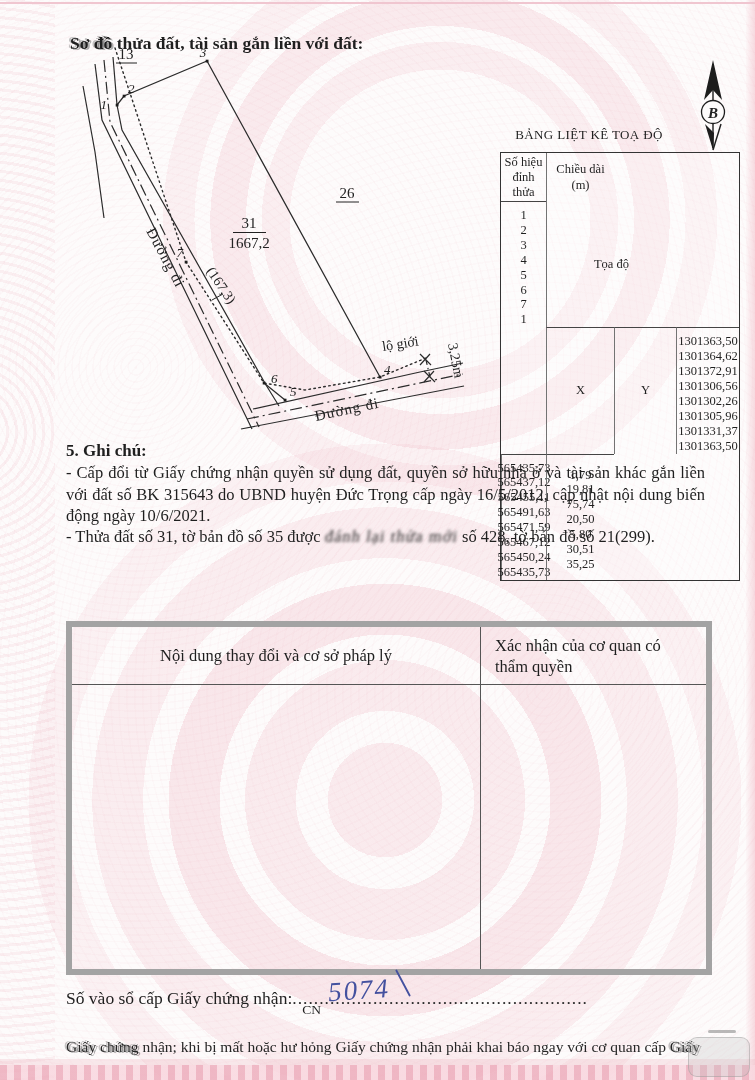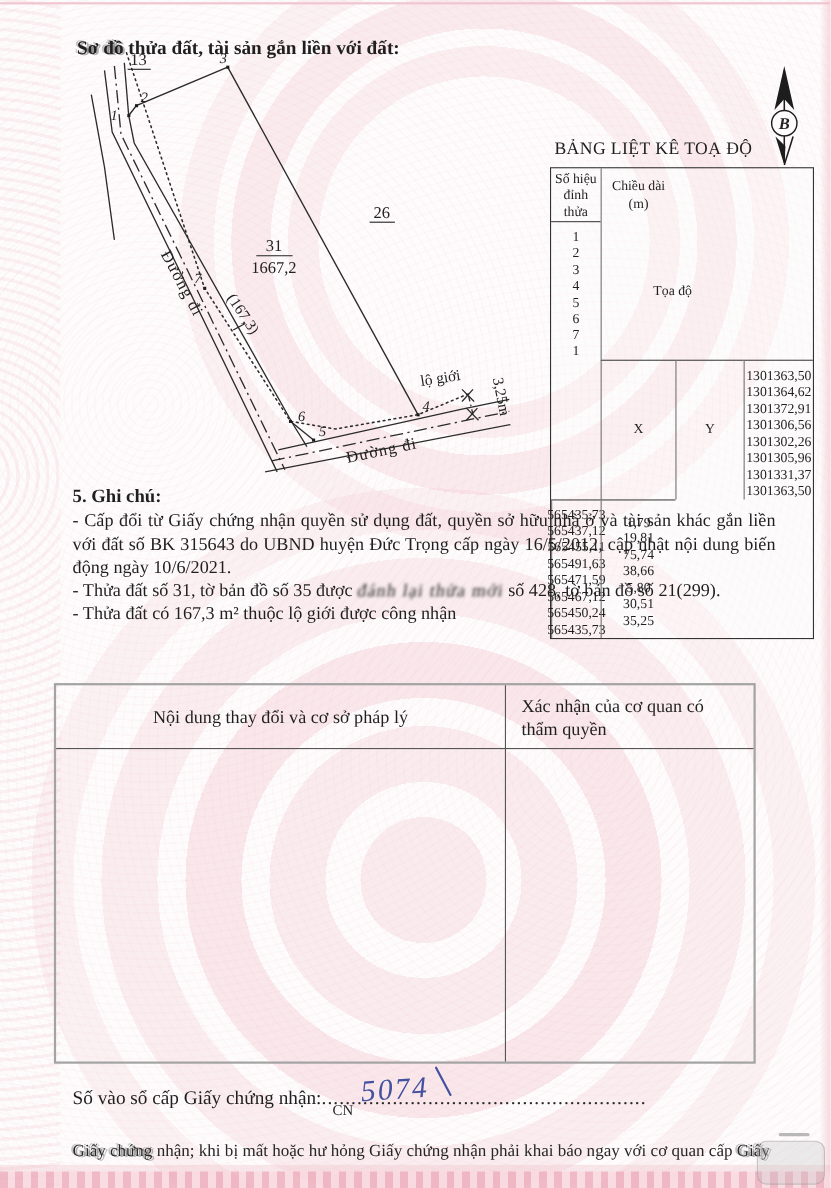--- a/index.html
+++ b/index.html
@@ -39,41 +39,41 @@
       rgba(246,205,214,0.6);}
   .band-bottom2{position:absolute;left:0;bottom:15px;width:100%;height:6px;background:rgba(238,178,191,0.28);}
 
   
   .abs{position:absolute;}
   .doc-title{left:70px;top:33px;font-size:17.5px;font-weight:bold;white-space:nowrap;}
   .smear{filter:blur(0.5px);text-shadow:2px 1px 0 rgba(80,80,80,0.45), -2px -1px 0 rgba(90,90,90,0.35);}
   .smudge{display:inline-block;filter:blur(1.4px);transform:skewX(-8deg);letter-spacing:1px;}
 
   
-  .coord-title{left:504px;top:127px;width:170px;text-align:center;font-size:16px;letter-spacing:0.4px;white-space:nowrap;}
+  .coord-title{left:504px;top:127px;width:170px;text-align:center;font-size:13px;letter-spacing:0.4px;white-space:nowrap;}
   .coord-table{left:500px;top:152px;width:238px;border:1.4px solid #333;background:rgba(255,255,255,0.25);
     display:grid;grid-template-columns:45px 68px 62px 1fr;grid-template-rows:26px 22px 1fr;
     font-size:12.5px;}
   .ct{border-left:1px solid #737373;border-top:1px solid #444;display:flex;align-items:center;justify-content:center;text-align:center;}
   .ct.first-col{border-left:none;}
   .ct.first-row{border-top:none;}
   .ct-vertexhead{grid-row:1/3;flex-direction:column;line-height:15px;}
   .ct-lengthhead{grid-row:1/3;flex-direction:column;line-height:16px;}
   .ct-body{align-items:flex-start;justify-content:center;padding-top:6px;}
   .stack{display:flex;flex-direction:column;align-items:center;line-height:14.9px;}
   .stack-offset{padding-top:7px;}
 
   
   .notes{left:66px;top:440px;width:639px;font-size:16.5px;line-height:21.3px;text-align:justify;}
   .notes h5{margin:0 0 1px 0;font-size:17px;font-family:Liberation Serif, serif;}
   .notes p{margin:0;}
 
   
   .changes-head{left:66px;top:596px;font-size:17px;font-weight:bold;white-space:nowrap;}
-  .changes-table{left:49px;top:621px;width:634px;height:342px;border:2px solid #a3a3a3;}
+  .changes-table{left:66px;top:621px;width:634px;height:342px;border:6px solid #a3a3a3;}
   .changes-col-divider{position:absolute;left:408px;top:0;bottom:0;width:1px;background:#555;}
   .changes-header-divider{position:absolute;left:0;right:0;top:57px;height:1px;background:#555;}
   .changes-h1{position:absolute;left:0;top:0;width:408px;height:57px;display:flex;align-items:center;justify-content:center;font-size:16.5px;}
   .changes-h2{position:absolute;left:409px;top:0;right:0;height:57px;display:flex;align-items:center;justify-content:center;text-align:left;font-size:16.5px;line-height:21px;padding:0 14px;}
 
   
   .registry{left:66px;top:988px;font-size:17.5px;white-space:nowrap;}
   .dotline{position:relative;display:inline-block;}
   .dots{letter-spacing:1px;color:#2a2a2a;}
   .cn{position:absolute;left:10px;top:-6px;font-size:13.5px;background:transparent;margin-top:20px;}
@@ -229,33 +229,32 @@
         <div>565467,12</div>
         <div>565450,24</div>
         <div>565435,73</div>
       </div>
     </div>
     <div class="ct ct-body">
       <div class="stack stack-offset">
         <div>1,79</div>
         <div>19,81</div>
         <div>75,74</div>
-        <div>38,66</div>
+        <div>20,50</div>
         <div>5,80</div>
         <div>30,51</div>
         <div>35,25</div>
       </div>
     </div>
   </div>
 
   <div class="abs notes">
     <h5>5. Ghi chú:</h5>
     <p>- Cấp đổi từ Giấy chứng nhận quyền sử dụng đất, quyền sở hữu nhà ở và tài sản khác gắn liền với đất số BK 315643 do UBND huyện Đức Trọng cấp ngày 16/5/2012, cập nhật nội dung biến động ngày 10/6/2021.</p>
     <p><span>- Thửa đất số 31, tờ bản đồ số 35 được </span><span class="smudge">đánh lại thửa mới</span><span> số 428, tờ bản đồ số 21(299).</span></p>
-    <p>- Thửa đất có 167,3 m² thuộc lộ giới được công nhận</p>
   </div>
 
   <div class="abs changes-table">
     <div class="changes-col-divider"></div>
     <div class="changes-header-divider"></div>
     <div class="changes-h1">Nội dung thay đổi và cơ sở pháp lý</div>
     <div class="changes-h2">Xác nhận của cơ quan có thẩm quyền</div>
   </div>
 
   <div class="abs registry">

